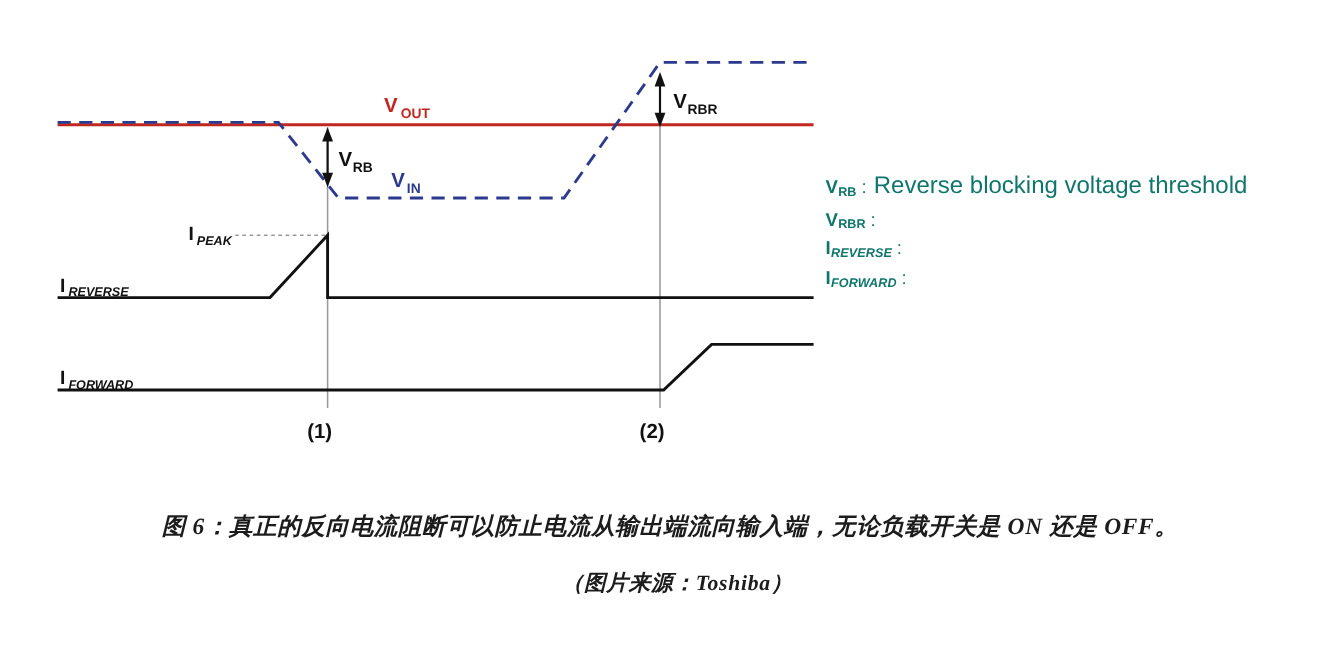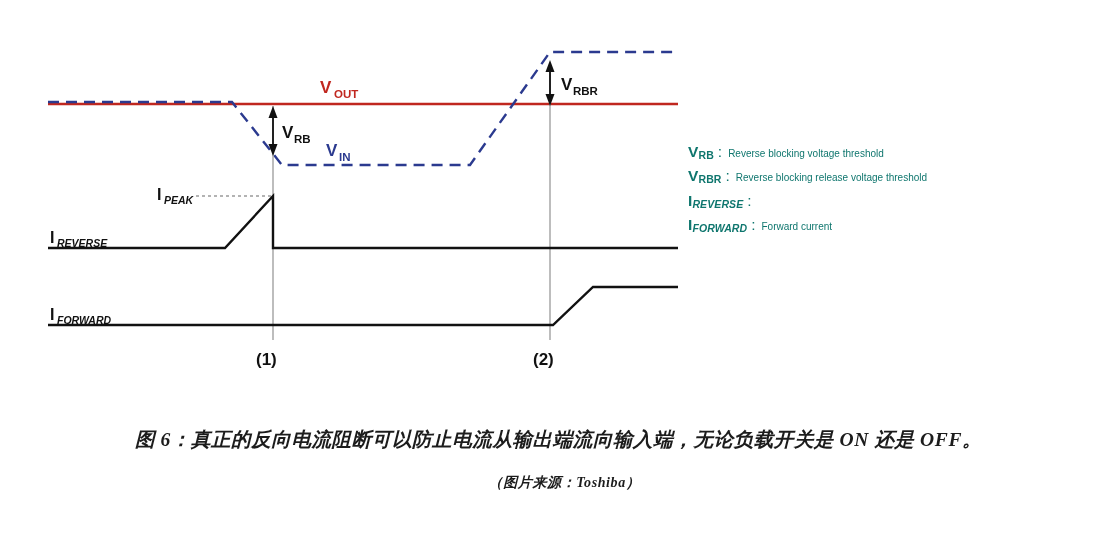--- a/index.html
+++ b/index.html
@@ -50,21 +50,21 @@
     font-size: 10.5px;
     vertical-align: baseline;
     position: relative;
     top: 2px;
     font-weight: bold;
   }
   .legend-colon {
     padding: 0 6px 0 4px;
   }
   .legend-text {
-    font-size: 10px;
+    font-size: 20px;
   }
   .caption-block {
     position: absolute;
     left: 0;
     top: 425px;
     width: 1117px;
     text-align: center;
   }
   .caption-line1 {
     font-family: "Liberation Serif", serif;
@@ -72,21 +72,21 @@
     font-weight: bold;
     font-size: 19.5px;
     color: #1c1c1c;
     letter-spacing: 0.6px;
     line-height: 1.5;
   }
   .caption-line2 {
     font-family: "Liberation Serif", serif;
     font-style: italic;
     font-weight: bold;
-    font-size: 14px;
+    font-size: 18px;
     color: #1c1c1c;
     letter-spacing: 0.6px;
     margin-top: 20px;
     margin-left: 12px;
   }
   text.lbl {
     font-family: "Liberation Sans", sans-serif;
     font-weight: bold;
     fill: #111111;
   }
@@ -170,30 +170,28 @@
 
   <div id="legend">
     <div class="legend-row">
       <span class="legend-sym"><span>V</span><span class="sub">RB</span></span>
       <span class="legend-colon">:</span>
       <span class="legend-text">Reverse blocking voltage threshold</span>
     </div>
     <div class="legend-row">
       <span class="legend-sym"><span>V</span><span class="sub">RBR</span></span>
       <span class="legend-colon">:</span>
-      <span class="legend-text">Reverse blocking release voltage threshold</span>
     </div>
     <div class="legend-row">
       <span class="legend-sym"><span>I</span><span class="sub" style="font-style:italic">REVERSE</span></span>
       <span class="legend-colon">:</span>
     </div>
     <div class="legend-row">
       <span class="legend-sym"><span>I</span><span class="sub" style="font-style:italic">FORWARD</span></span>
       <span class="legend-colon">:</span>
-      <span class="legend-text">Forward  current</span>
     </div>
   </div>
 </div>
 
 <div class="caption-block">
   <div class="caption-line1">图 6：真正的反向电流阻断可以防止电流从输出端流向输入端，无论负载开关是 ON 还是 OFF。</div>
   <div class="caption-line2">（图片来源：Toshiba）</div>
 </div>
 
 </body></html>

